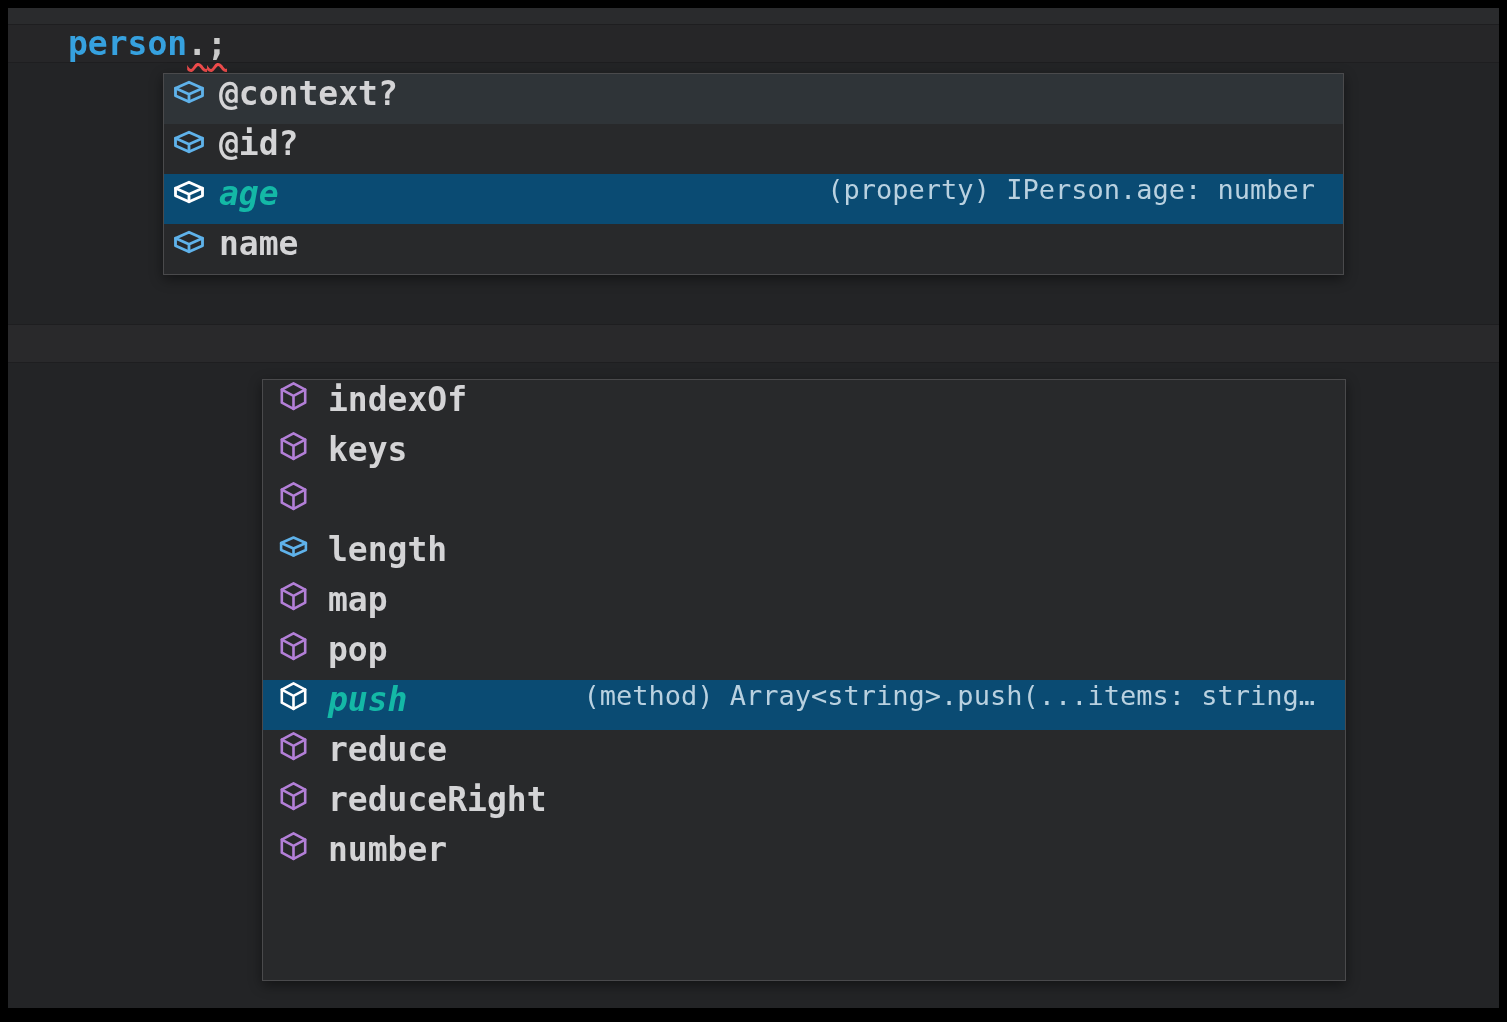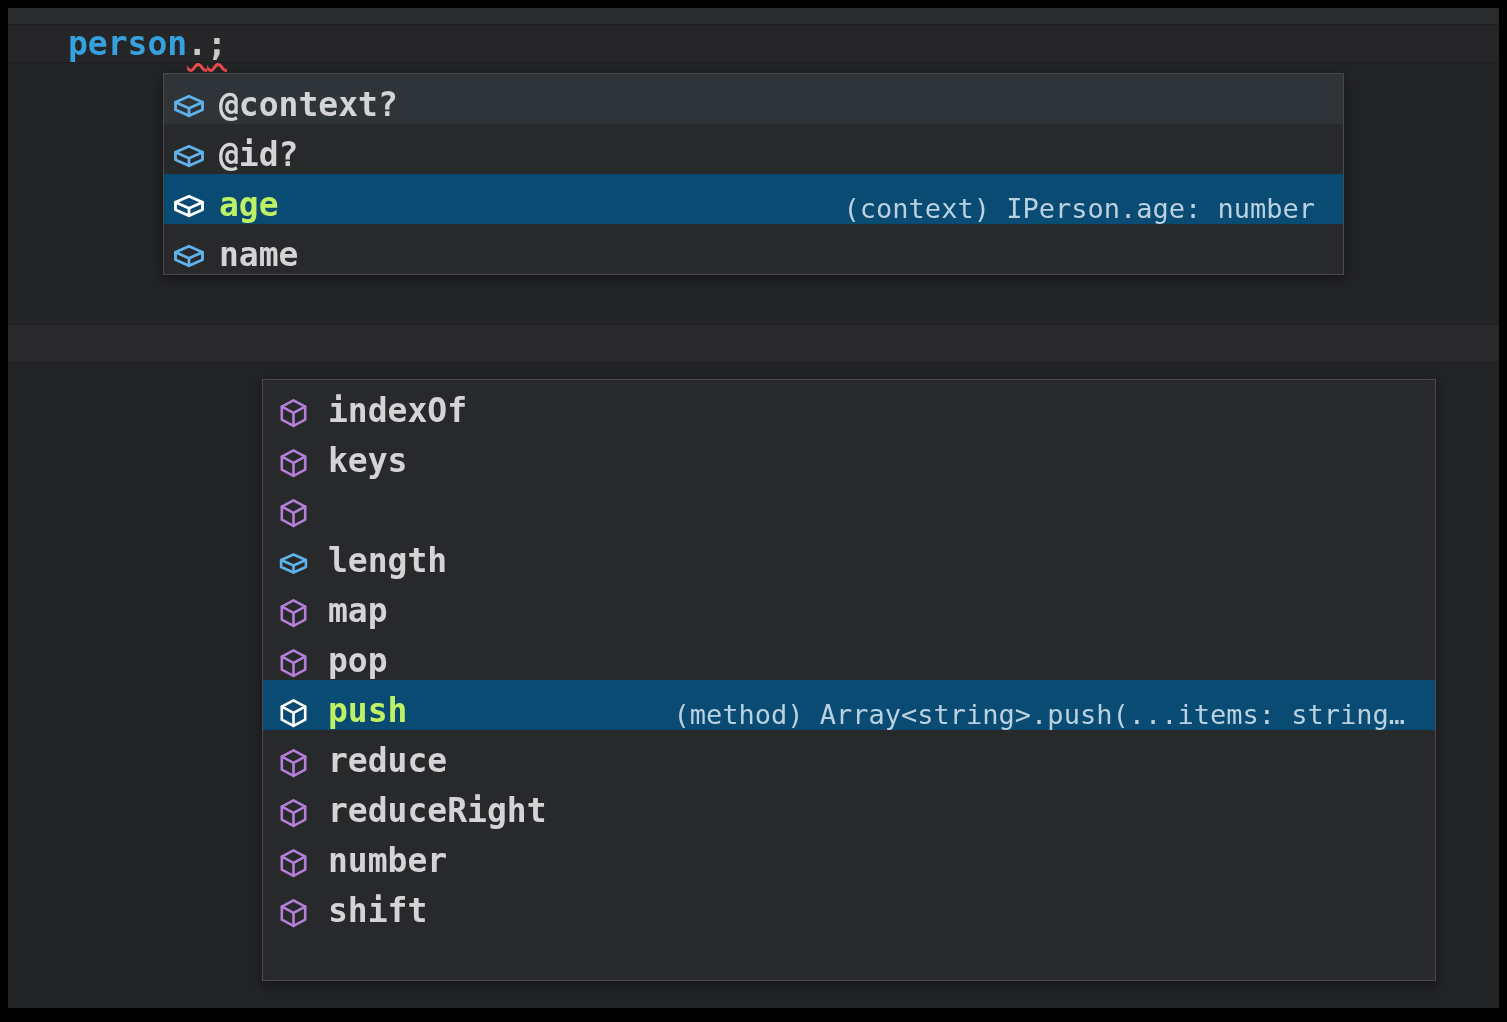--- a/index.html
+++ b/index.html
@@ -40,38 +40,38 @@
   }
 
   .suggest{
     position:absolute;
     background:#28292B;
     border:1px solid #4A4A4C;
     box-shadow:0 4px 12px rgba(0,0,0,.45);
     box-sizing:border-box;
   }
   .s1{left:155px;top:65px;width:1181px;height:202px;}
-  .s2{left:254px;top:371px;width:1174px;height:602px;}
-
-  .row{height:50px;display:flex;align-items:flex-end;color:#5FB2EA;}
+  .s2{left:254px;top:371px;width:1084px;height:602px;}
+
+  .row{height:50px;display:flex;align-items:flex-start;color:#5FB2EA;}
   .s1 .row{padding:0 28px 0 7px;}
   .s2 .row{padding:0 30px 0 14px;}
   .row[data-kind="method"]{color:#B37FD8;}
   .row[data-state="hover"]{background:#2F3438;}
   .row[data-state="selected"]{background:#0A4B73;color:#FFFFFF;}
 
   .ic{flex:0 0 auto;display:block;margin-right:12px;}
   .s1 .ic{width:36px;height:36px;}
   .s2 .ic{width:33px;height:33px;margin-right:18px;}
   .ic path{fill:none;stroke:currentColor;stroke-width:1.9;stroke-linejoin:round;stroke-linecap:round;}
   .row .i-m{display:none;}
   .row[data-kind="method"] .i-m{display:block;}
 
   .label{font-size:33px;font-weight:bold;color:#D4D4D6;white-space:pre;}
-  .row[data-state="selected"] .label{color:#bef264;}
+  .row[data-state="selected"] .label{color:#14b8a6;font-style:italic;}
   .detail{margin-left:auto;font-size:27px;font-weight:normal;color:#B9D1E0;white-space:pre;}
 </style>
 </head>
 <body>
 
 <div class="editor">
   <div class="strip-top"></div>
   <div class="band band1"></div>
   <div class="band band2"></div>
   <div class="hairline hl1"></div>
@@ -100,21 +100,21 @@
       <span class="label">@id?</span>
       <span class="detail"></span>
     </div>
     <div class="row" data-kind="field" data-state="selected">
       <svg class="ic i-f" viewBox="0 0 24 24">
           <path d="M12 5.5 21 9.5 21 14.5 12 18.5 3 14.5 3 9.5Z"></path>
           <path d="M3 9.5 12 13.5 21 9.5 M12 13.5 12 18.5"></path>
         </svg>
 
       <span class="label">age</span>
-      <span class="detail">(context) IPerson.age: number</span>
+      <span class="detail">(property) IPerson.age: number</span>
     </div>
     <div class="row" data-kind="field">
       <svg class="ic i-f" viewBox="0 0 24 24">
           <path d="M12 5.5 21 9.5 21 14.5 12 18.5 3 14.5 3 9.5Z"></path>
           <path d="M3 9.5 12 13.5 21 9.5 M12 13.5 12 18.5"></path>
         </svg>
 
       <span class="label">name</span>
       <span class="detail"></span>
     </div>
@@ -204,23 +204,14 @@
     </div>
     <div class="row" data-kind="method">
 
       <svg class="ic i-m" viewBox="0 0 24 24">
           <path d="M12 2.5 20.5 7 20.5 16.5 12 21 3.5 16.5 3.5 7Z"></path>
           <path d="M3.5 7 12 11.5 20.5 7 M12 11.5 12 21"></path>
         </svg>
       <span class="label">number</span>
       <span class="detail"></span>
     </div>
-    <div class="row" data-kind="method">
-
-      <svg class="ic i-m" viewBox="0 0 24 24">
-          <path d="M12 2.5 20.5 7 20.5 16.5 12 21 3.5 16.5 3.5 7Z"></path>
-          <path d="M3.5 7 12 11.5 20.5 7 M12 11.5 12 21"></path>
-        </svg>
-      <span class="label">shift</span>
-      <span class="detail"></span>
-    </div>
   </div>
 </div>
 
 </body></html>

